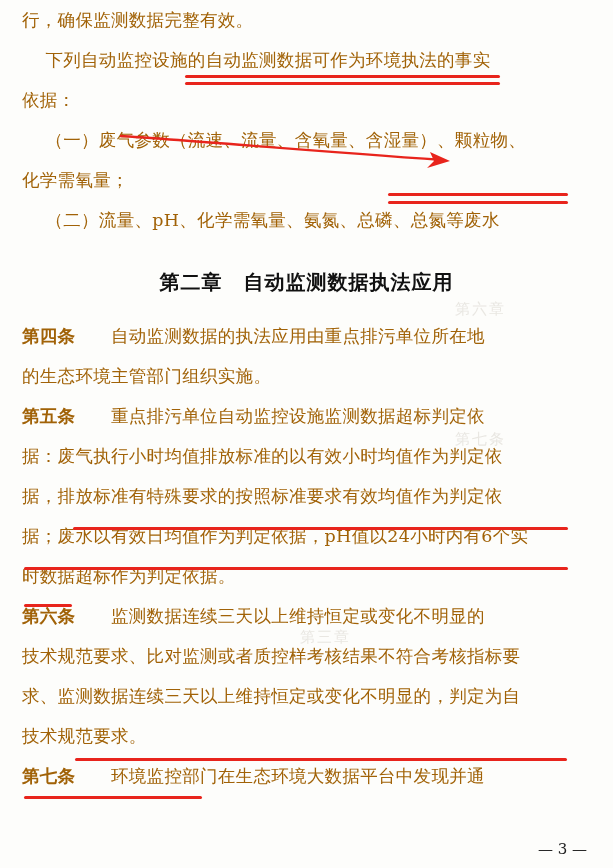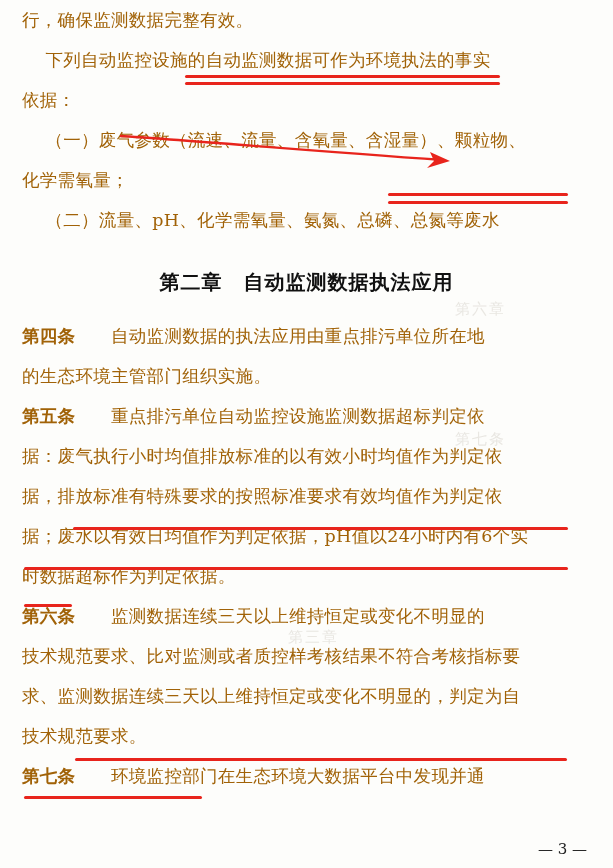--- a/index.html
+++ b/index.html
@@ -74,21 +74,21 @@
     white-space: pre;
   }
 </style>
 </head>
 <body>
 
 <div id="page">
 
   <div class="ghost" style="left:455px; top:300px;">第六章</div>
   <div class="ghost" style="left:455px; top:430px;">第七条</div>
-  <div class="ghost" style="left:288px; top:628px;">第三章</div>
+  <div class="ghost" style="left:300px; top:628px;">第三章</div>
 
   <div class="doc">
 
     <p class="line">行，确保监测数据完整有效。</p>
 
     <p class="line">    下列自动监控设施的自动监测数据可作为环境执法的事实</p>
     <p class="line">依据：</p>
 
     <p class="line">    （一）废气参数（流速、流量、含氧量、含湿量）、颗粒物、</p>
     <p class="line">化学需氧量；</p>

